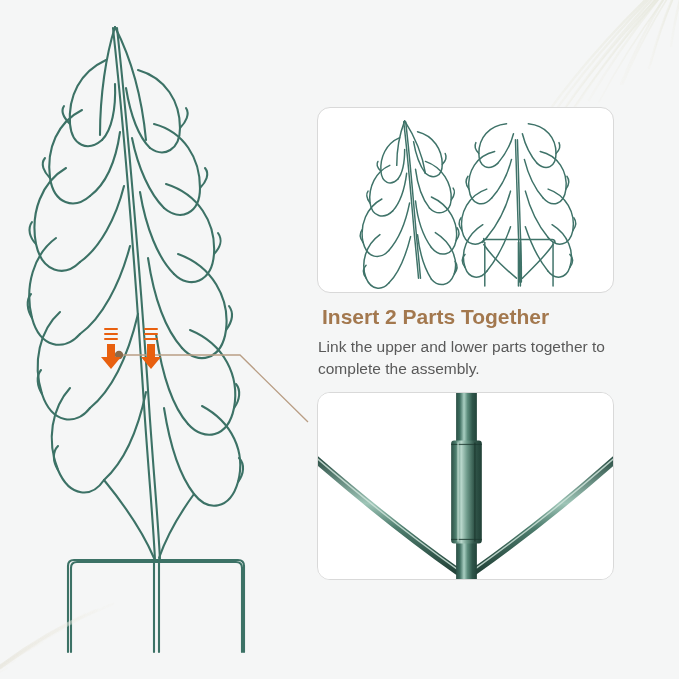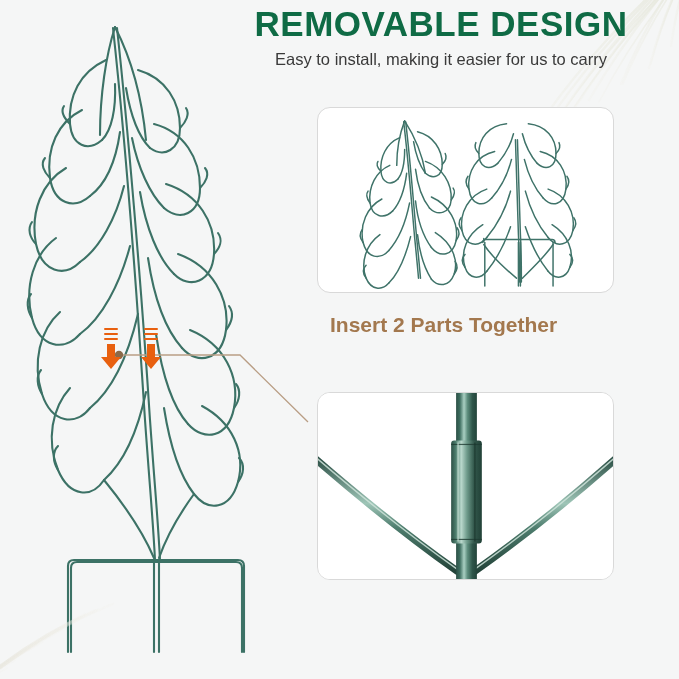--- a/index.html
+++ b/index.html
@@ -79,21 +79,21 @@
   #panel-bottom { left: 317px; top: 392px; width: 297px; height: 188px; }
 
   .panel svg { display: block; width: 100%; height: 100%; }
 
   
   .caption { position: absolute; }
   #caption-1 { left: 318px; top: 300px; width: 352px; }
   #caption-2 { left: 318px; top: 586px; width: 352px; }
 
   .caption h3 {
-    margin: 12px;
+    margin: 4px;
     font-size: 21px;
     font-weight: bold;
     color: #a3784e;
     line-height: 1.25;
   }
   .caption p {
     margin: 6px 0 0 0;
     font-size: 15.5px;
     color: #595959;
     line-height: 1.42;
@@ -152,24 +152,20 @@
       <g stroke="url(#palmg1)" stroke-width="1.6" fill="none" stroke-linecap="round">
         <path d="M242 4 C 210 44 176 92 150 142"></path>
         <path d="M242 4 C 196 52 148 110 110 170"></path>
         <path d="M242 4 C 226 30 212 66 202 104"></path>
         <path d="M242 4 C 186 58 130 122 92 186"></path>
         <path d="M242 4 C 218 36 192 80 174 124"></path>
       </g>
     </svg>
   </div>
 
-  <div class="header">
-    <h1 class="title">REMOVABLE DESIGN</h1>
-    <p class="subtitle">Easy to install, making it easier for us to carry</p>
-  </div>
 
   <div id="main-art">
     <svg viewBox="0 0 280 679" xmlns="http://www.w3.org/2000/svg">
       <g fill="none" stroke="#3c7266" stroke-width="2.1" stroke-linecap="round" stroke-linejoin="round">
 
         <path d="M93 28 C 103 120 116 280 125 420 C 130 490 133 520 135 560"></path>
         <path d="M97 28 C 107 120 121 280 130 420 C 135 490 138 520 140 560"></path>
 
         <path d="M95 27 C 86 55 80 95 80 135"></path>
         <path d="M95 27 C 112 60 122 98 126 140"></path>
@@ -392,20 +388,21 @@
       <rect x="134" y="48" width="31" height="104" rx="3" fill="url(#sleeveg)"></rect>
       <path d="M134 52 L 165 52" stroke="#1f3c33" stroke-width="1.2" opacity="0.8"></path>
       <path d="M134 148 L 165 148" stroke="#1f3c33" stroke-width="1.2" opacity="0.8"></path>
       <path d="M141 50 L 141 150" stroke="#cfe7dc" stroke-width="1.6" opacity="0.6"></path>
       <path d="M158 50 L 158 150" stroke="#18322a" stroke-width="1.6" opacity="0.55"></path>
     </svg>
   </div>
 
   <div class="caption" id="caption-1">
     <h3>Insert 2 Parts Together</h3>
+    <p>Link the upper and lower parts together to complete the assembly.</p>
   </div>
 
 
   <div class="palm-bl">
     <svg viewBox="0 0 200 180" xmlns="http://www.w3.org/2000/svg">
       <defs>
         <linearGradient id="palmg2" x1="0" y1="1" x2="1" y2="0">
           <stop offset="0%" stop-color="#dedcd0" stop-opacity="0.95"></stop>
           <stop offset="100%" stop-color="#f0eee6" stop-opacity="0.2"></stop>
         </linearGradient>

